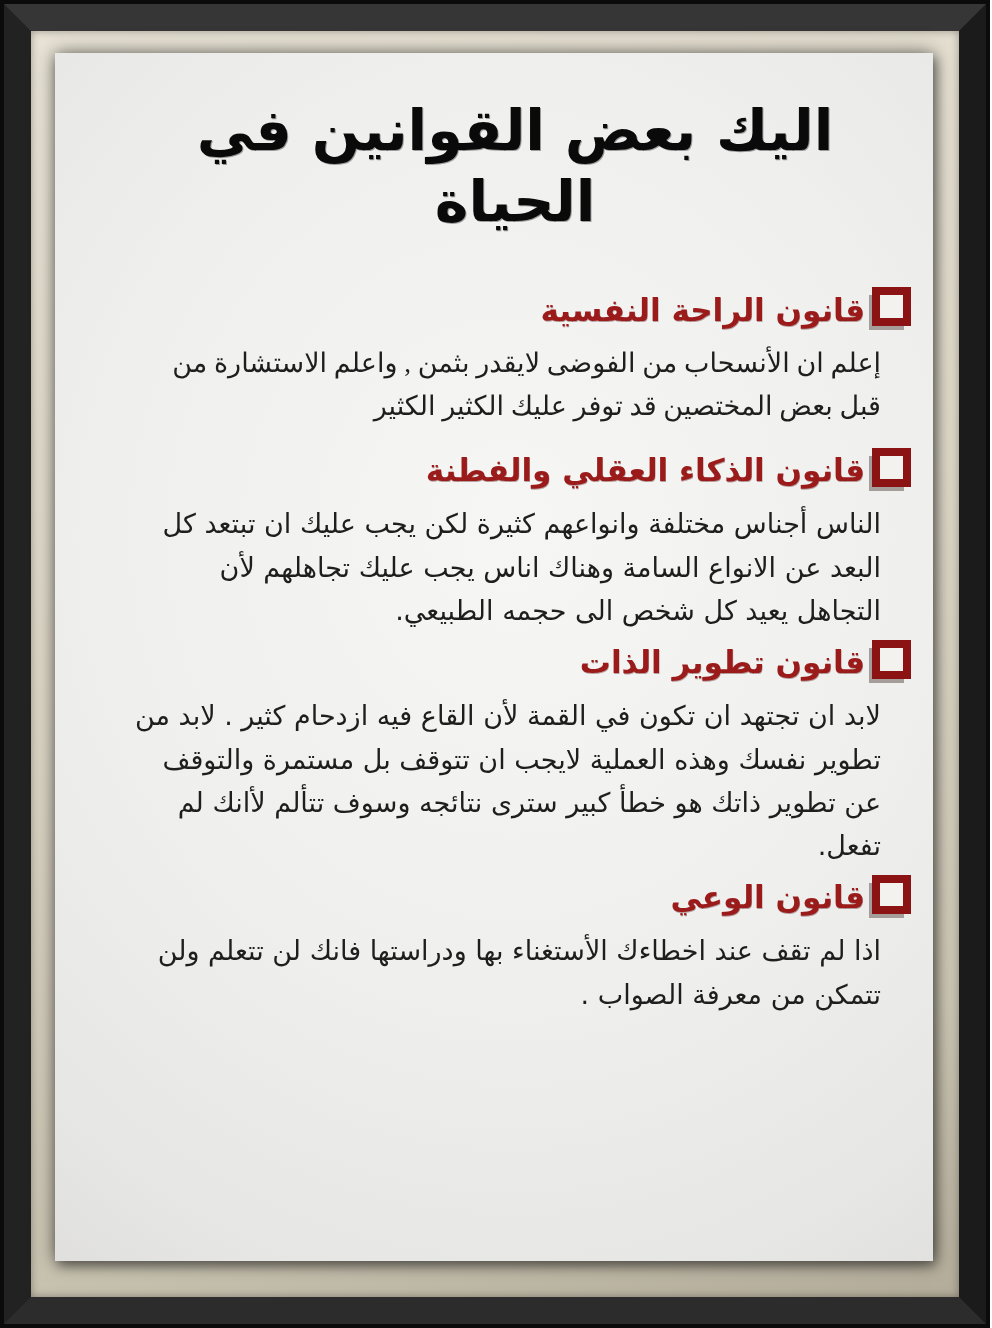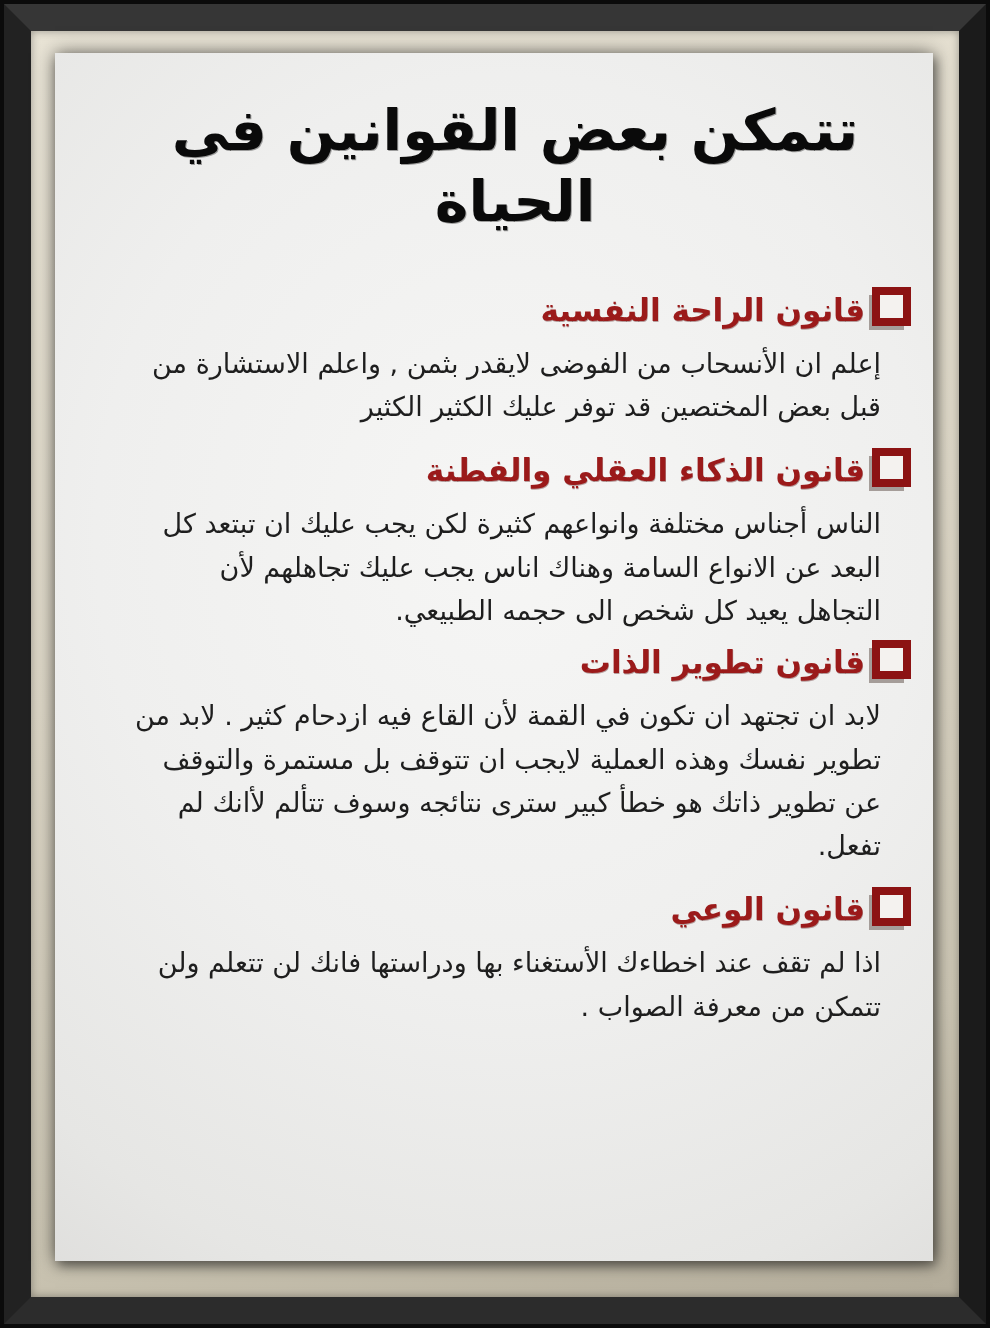--- a/index.html
+++ b/index.html
@@ -88,36 +88,36 @@
     text-shadow: 0.5px 1px 0 rgba(70,0,0,0.35);
     line-height: 1.3;
   }
   .law-body {
     font-size: 27px;
     line-height: 1.6;
     color: #1e1e1e;
     text-align: right;
     margin: 0 30px 10px 30px;
   }
-  .sec-1 .law-body { margin-bottom: 22px; }
+  .sec-1 .law-body { margin-bottom: 22px; font-family: Liberation Serif, serif; }
   .sec-2 { margin-top: 2px; }
   .sec-3 .law-heading { margin-top: 22px; }
   .sec-4 .law-heading { margin-top: 4px; text-align: center; }
-  .sec-5 .law-heading { margin-top: 22px; }
+  .sec-5 .law-heading { margin-top: 10px; }
 </style>
 </head>
 <body>
 
 <div class="stage">
   <div class="frame-outer">
     <div class="frame-molding">
       <div class="mat">
         <div class="paper">
 
-          <div class="poster-title">تتمكن بعض القوانين في الحياة</div>
+          <div class="poster-title">اليك بعض القوانين في الحياة</div>
 
           <div class="sections">
 
             <div class="law-section sec-1">
               <div class="law-heading">
                 <span class="bullet"></span>
                 <span class="law-heading-text">قانون الراحة النفسية</span>
               </div>
               <p class="law-body">إعلم ان الأنسحاب من الفوضى لايقدر بثمن , واعلم الاستشارة من قبل بعض المختصين قد توفر عليك الكثير الكثير</p>
             </div>

